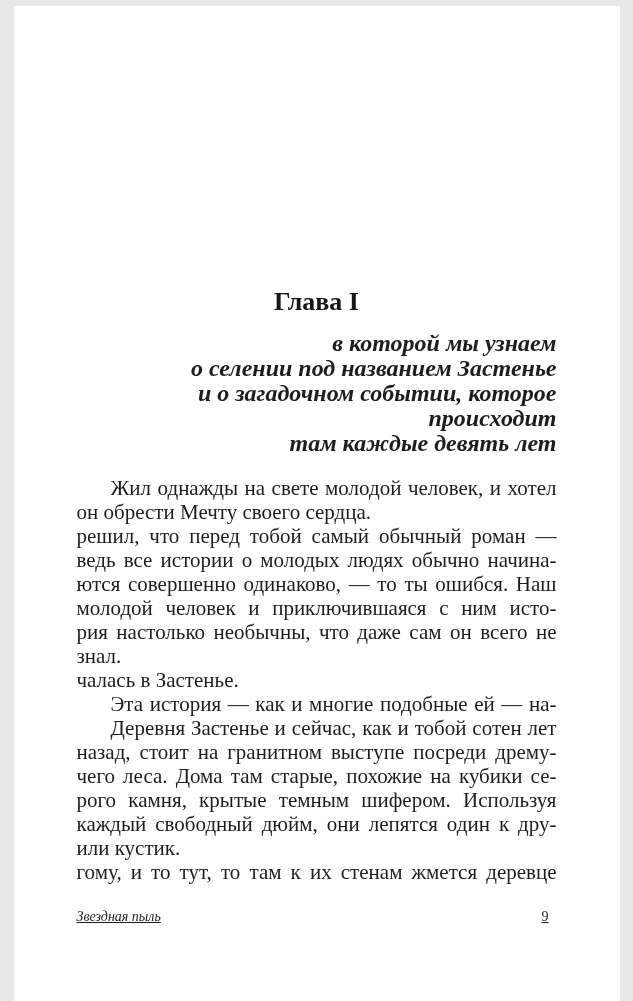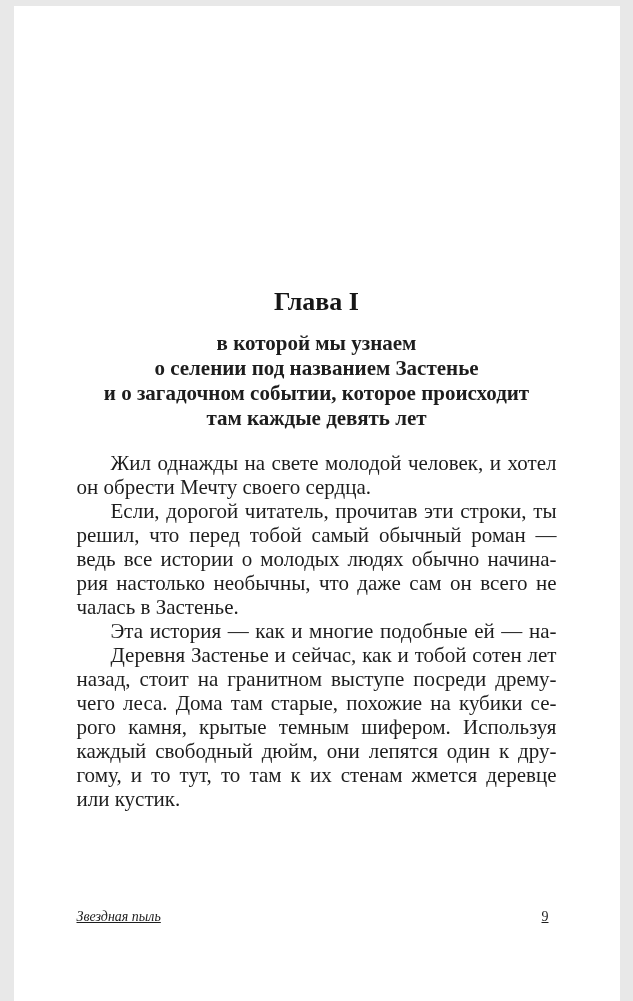--- a/index.html
+++ b/index.html
@@ -25,23 +25,24 @@
   }
   .chapter-heading {
     text-align: center;
     font-weight: bold;
     font-size: 26px;
     line-height: 26px;
     color: #161616;
   }
   .chapter-subtitle {
     margin-top: 16px;
-    text-align: center;
+    text-align: right;
     font-weight: bold;
-    font-size: 21px;
+    font-style: italic;
+    font-size: 24px;
     line-height: 25px;
   }
   .body-text {
     margin-top: 20px;
     font-size: 21px;
   }
   .paragraph { margin: 0; }
   .line {
     line-height: 24px;
     text-align: justify;
@@ -80,37 +81,39 @@
       <div>и о загадочном событии, которое происходит</div>
       <div>там каждые девять лет</div>
     </div>
 
     <div class="body-text">
         <div class="paragraph">
           <div class="line first">Жил однажды на свете молодой человек, и хотел</div>
           <div class="line last">он обрести Мечту своего сердца.</div>
         </div>
         <div class="paragraph">
-          <div class="line first">Если, дорогой читатель, прочитав эти строки, ты</div>
           <div class="line">решил, что перед тобой самый обычный роман —</div>
           <div class="line">ведь все истории о молодых людях обычно начина-</div>
+          <div class="line">ются совершенно одинаково, — то ты ошибся. Наш</div>
+          <div class="line">молодой человек и приключившаяся с ним исто-</div>
           <div class="line">рия настолько необычны, что даже сам он всего не</div>
+          <div class="line last">знал.</div>
         </div>
         <div class="paragraph">
           <div class="line last">чалась в Застенье.</div>
           <div class="line first">Эта история — как и многие подобные ей — на-</div>
         </div>
         <div class="paragraph">
           <div class="line first">Деревня Застенье и сейчас, как и тобой сотен лет</div>
           <div class="line">назад, стоит на гранитном выступе посреди дрему-</div>
           <div class="line">чего леса. Дома там старые, похожие на кубики се-</div>
           <div class="line">рого камня, крытые темным шифером. Используя</div>
           <div class="line">каждый свободный дюйм, они лепятся один к дру-</div>
+          <div class="line last">или кустик.</div>
           <div class="line">гому, и то тут, то там к их стенам жмется деревце</div>
-          <div class="line last">или кустик.</div>
         </div>
       </div>
   </div>
 
   <div class="page-footer">
     <span class="running-title">Звездная пыль</span>
     <span class="page-number">9</span>
   </div>
 </div>
 

